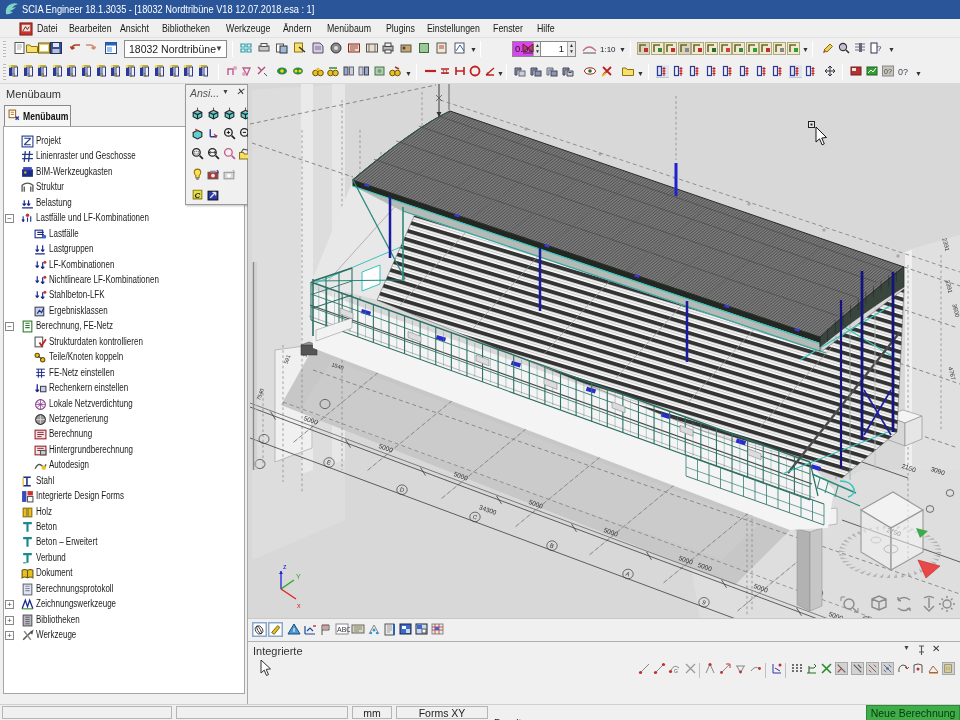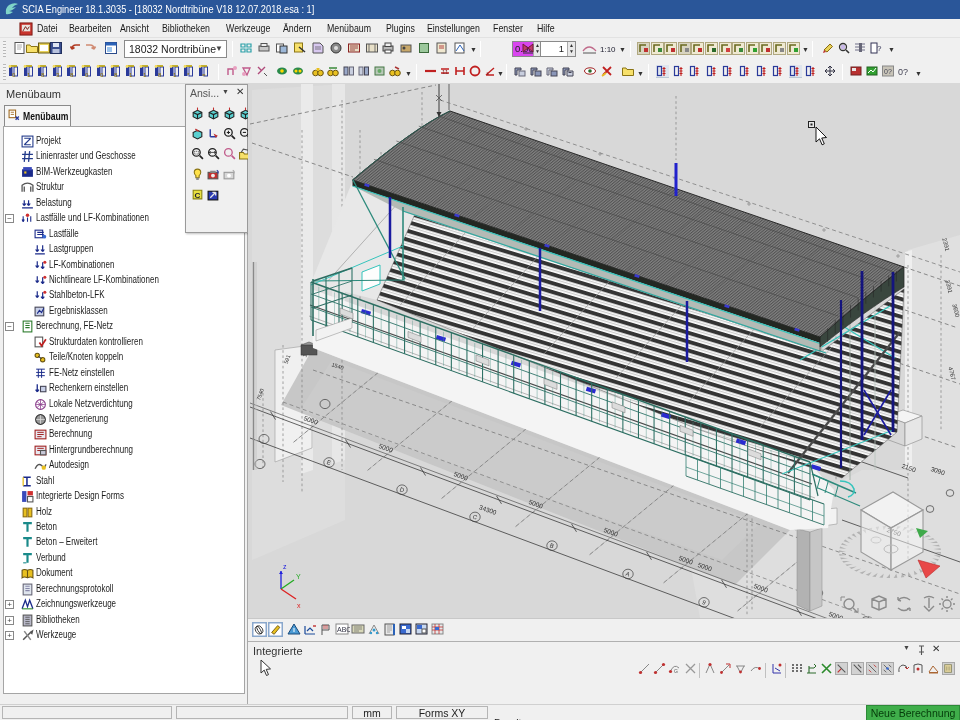--- a/index.html
+++ b/index.html
@@ -18,21 +18,21 @@
 .trow{position:absolute;font-size:10px;color:#1c1c1c;white-space:nowrap;transform:scaleX(0.8);transform-origin:0 0;}
 .ebox{position:absolute;width:9px;height:9px;border:1px solid #888;background:#fff;font-size:8px;line-height:7px;text-align:center;color:#444;}
 #scene{left:248px;top:84px;width:712px;height:534px;}
 #bstrip{left:248px;top:618px;width:712px;height:23px;background:#f0f0f0;border-top:1px solid #c8c8c8;}
 #cmdpanel{left:248px;top:641px;width:712px;height:63px;background:#f0f0f0;border-top:1px solid #b0b0b0;}
 #cmdcap{position:absolute;left:5px;top:3px;font-size:11px;color:#333;}
 #cmdinput{position:absolute;left:4px;top:41px;width:702px;height:18px;background:#fff;border:1px solid #808080;font-size:11px;color:#111;padding-left:4px;line-height:16px;}
 #statusbar{left:0;top:704px;width:960px;height:16px;background:#f0f0f0;border-top:1px solid #d0d0d0;font-size:10.5px;color:#222;}
 .scell{position:absolute;top:1px;height:13px;border:1px solid #b5b5b5;background:#f0f0f0;font-size:10.5px;text-align:center;line-height:13px;}
 #greenbtn{position:absolute;left:866px;top:0px;width:94px;height:16px;background:#3fae4a;border:1px solid #2d8a38;color:#063;color:#053b0a;font-size:10.5px;line-height:15px;text-align:center;}
-#palette{left:185px;top:84px;width:63px;height:149px;background:#f0f0f0;border:1px solid #9a9a9a;box-shadow:1px 1px 2px rgba(0,0,0,.25);}
+#palette{left:185px;top:84px;width:63px;height:121px;background:#f0f0f0;border:1px solid #9a9a9a;box-shadow:1px 1px 2px rgba(0,0,0,.25);font-style:italic;}
 #palcap{position:absolute;left:4px;top:2px;font-size:10.5px;color:#555;}
 svg{display:block;}
 </style></head><body>
 
 <div class="abs" id="titlebar">
 <svg class="abs" style="left:4px;top:2px" width="16" height="15" viewBox="0 0 16 15">
       <path d="M2 12 Q1 6 5 3 Q10 0 14 2 Q10 3 8 6 L12 5 Q8 9 5 9 L9 10 Q5 13 2 12 Z" fill="#7fd4c8"></path>
     </svg>
 <span class="txt">SCIA Engineer 18.1.3035 - [18032 Nordtribüne V18 12.07.2018.esa : 1]</span>
 </div>

